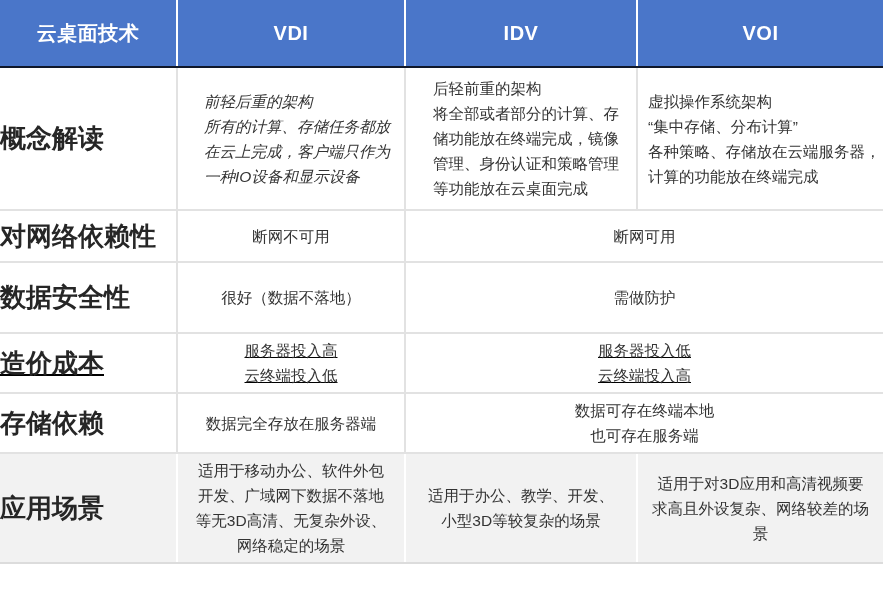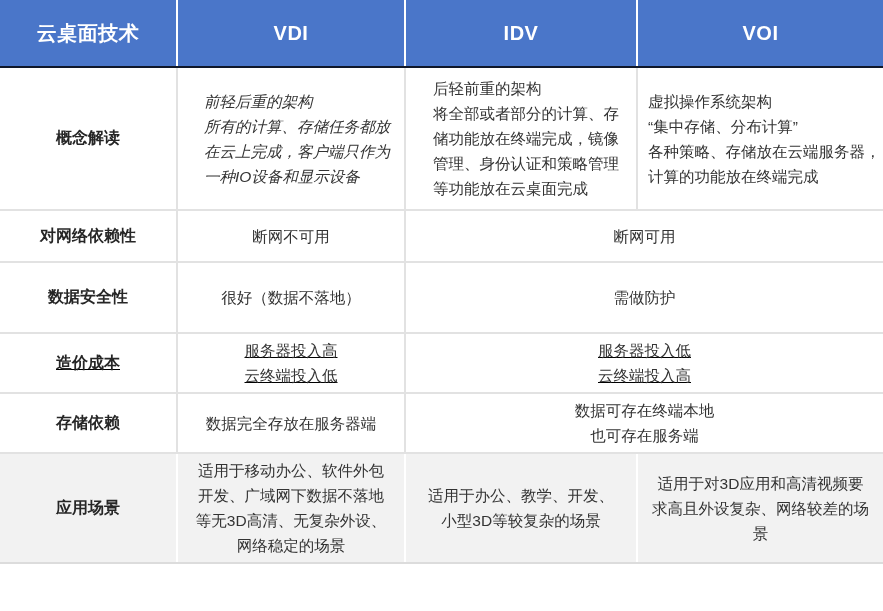--- a/index.html
+++ b/index.html
@@ -55,23 +55,23 @@
   tr.r-cost     { height: 55px; text-decoration: underline; }
   tr.r-storage  { height: 57px; }
   tr.r-compute  { height: 56px; }
   tr.r-scenario { height: 98px; }
 
   td { vertical-align: middle; border-top: 2px solid var(--grid-line); }
   td + td { border-left: 2px solid var(--grid-line); }
 
   td.label {
     color: var(--label-text);
-    font-size: 16px;
+    font-size: 26px;
     font-weight: bold;
-    text-align: center;
+    text-align: left;
     white-space: nowrap;
   }
   td.cell {
     color: var(--body-text);
     font-size: 15.5px;
     line-height: 25px;
     text-align: center;
     white-space: pre-line;
     padding: 4px 6px;
   }

